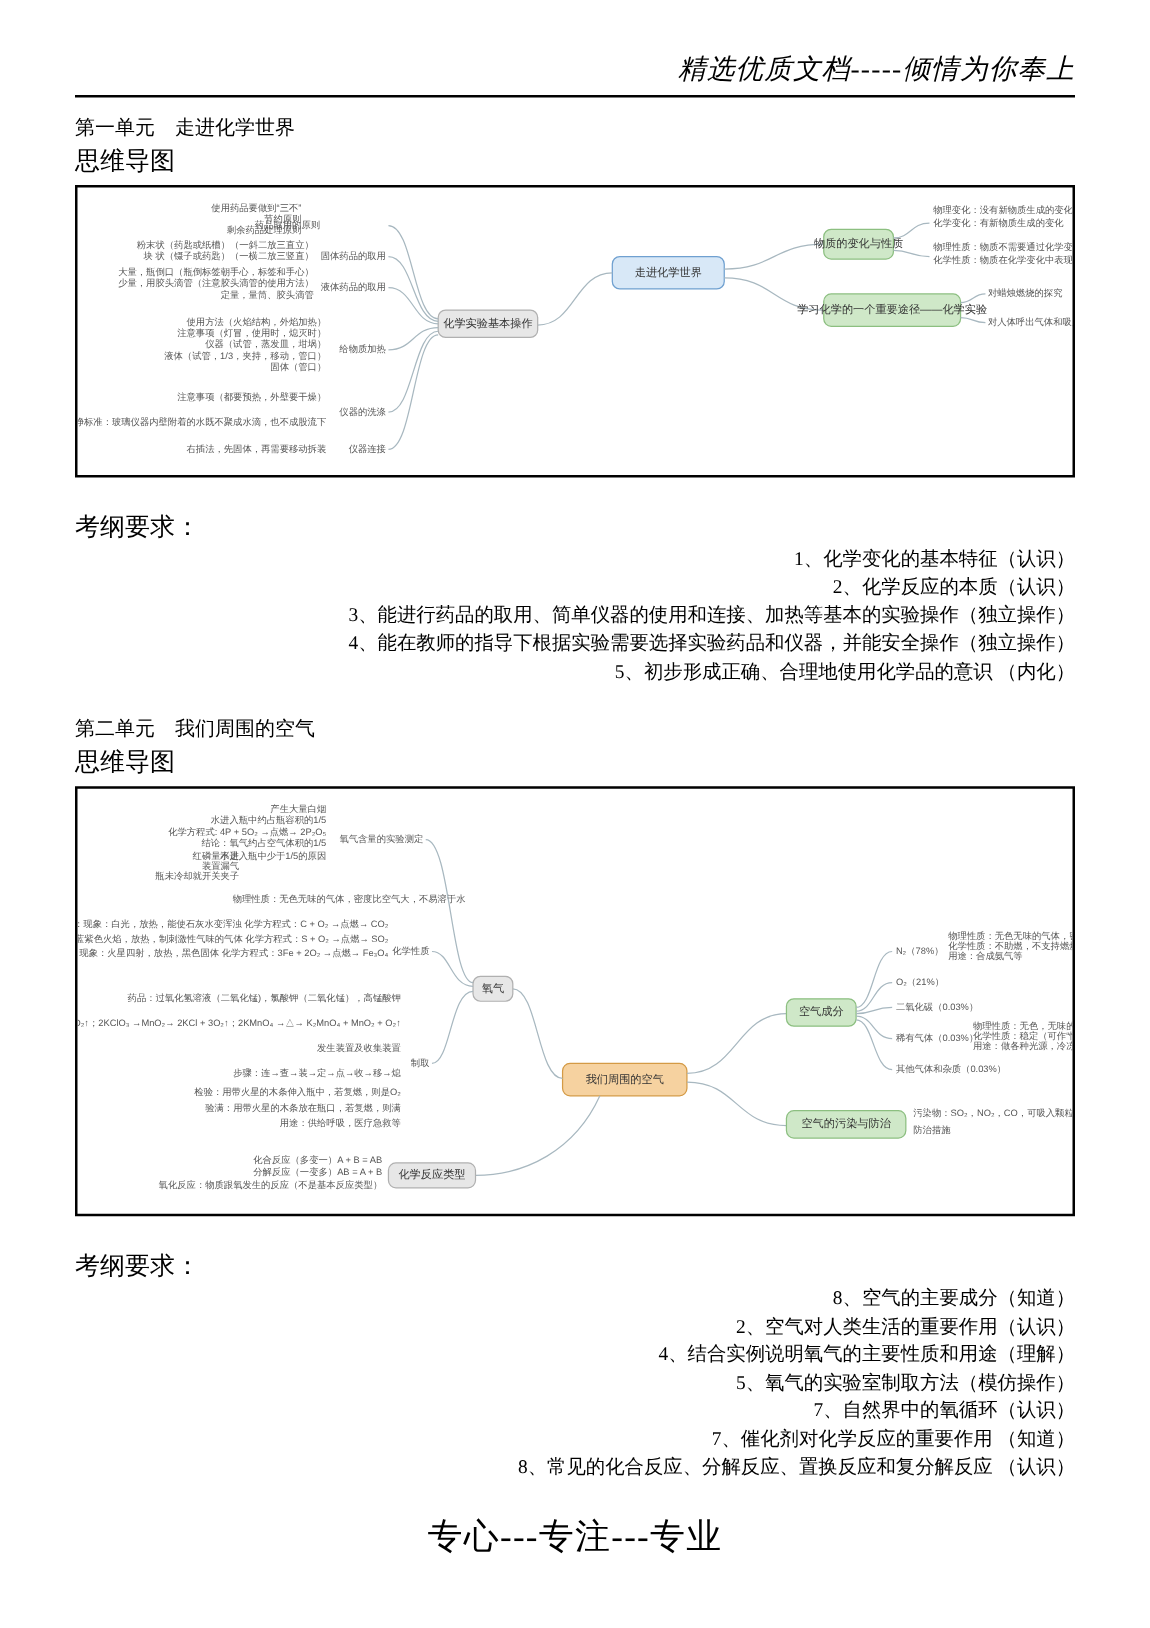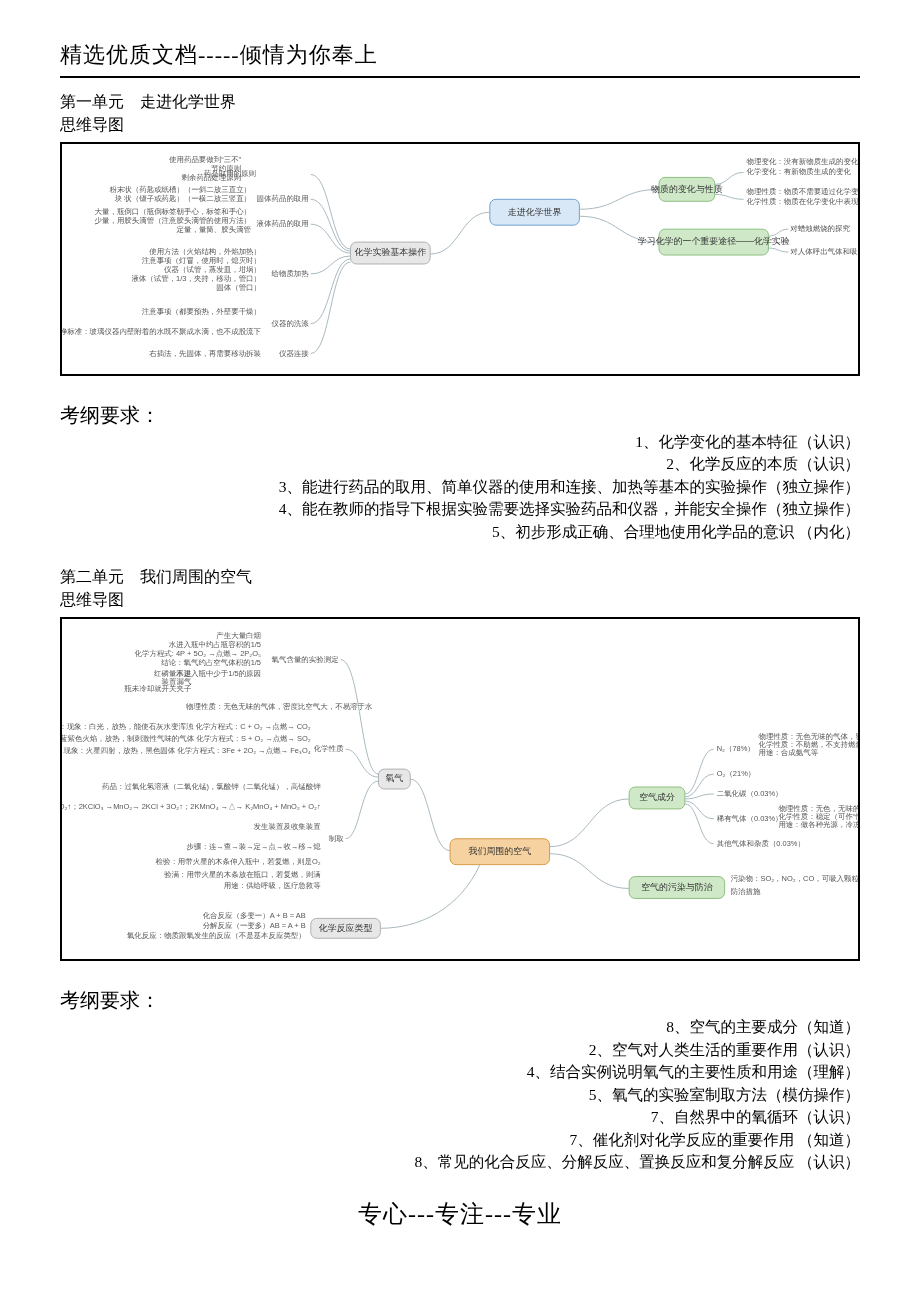--- a/index.html
+++ b/index.html
@@ -8,36 +8,37 @@
     background: #fff;
     font-family: "SimSun", "Songti SC", serif;
     font-size: 15px;
     color: #000;
     width: 920px;
   }
   .page {
     padding: 40px 60px 30px 60px;
   }
   .top-title {
-    text-align: left;
+    text-align: right;
     font-size: 22px;
     letter-spacing: 1px;
     margin-bottom: 6px;
+    font-style: italic;
   }
   .top-rule {
     border: none;
     border-top: 2px solid #000;
     margin: 0 0 14px 0;
   }
   .unit-title {
     font-size: 16px;
     margin: 6px 0 2px 0;
   }
   .subhead {
-    font-size: 16px;
+    font-size: 20px;
     margin: 0 0 6px 0;
   }
   .diagram-wrap {
     border: 2px solid #000;
     background: #fff;
     width: 100%;
     box-sizing: border-box;
     margin-bottom: 10px;
   }
   .diagram-wrap svg { display: block; }
@@ -50,21 +51,21 @@
     padding: 0;
     margin: 0 0 24px 0;
     text-align: right;
   }
   .req-list li {
     font-size: 15.5px;
     line-height: 1.45;
   }
   .footer {
     text-align: center;
-    font-size: 24px;
+    font-size: 28px;
     margin-top: 20px;
     letter-spacing: 1px;
   }
 
   
   .mm-box {
     fill: #e8f0f3;
     stroke: #9fb8c4;
     stroke-width: 1;
     rx: 6; ry: 6;

